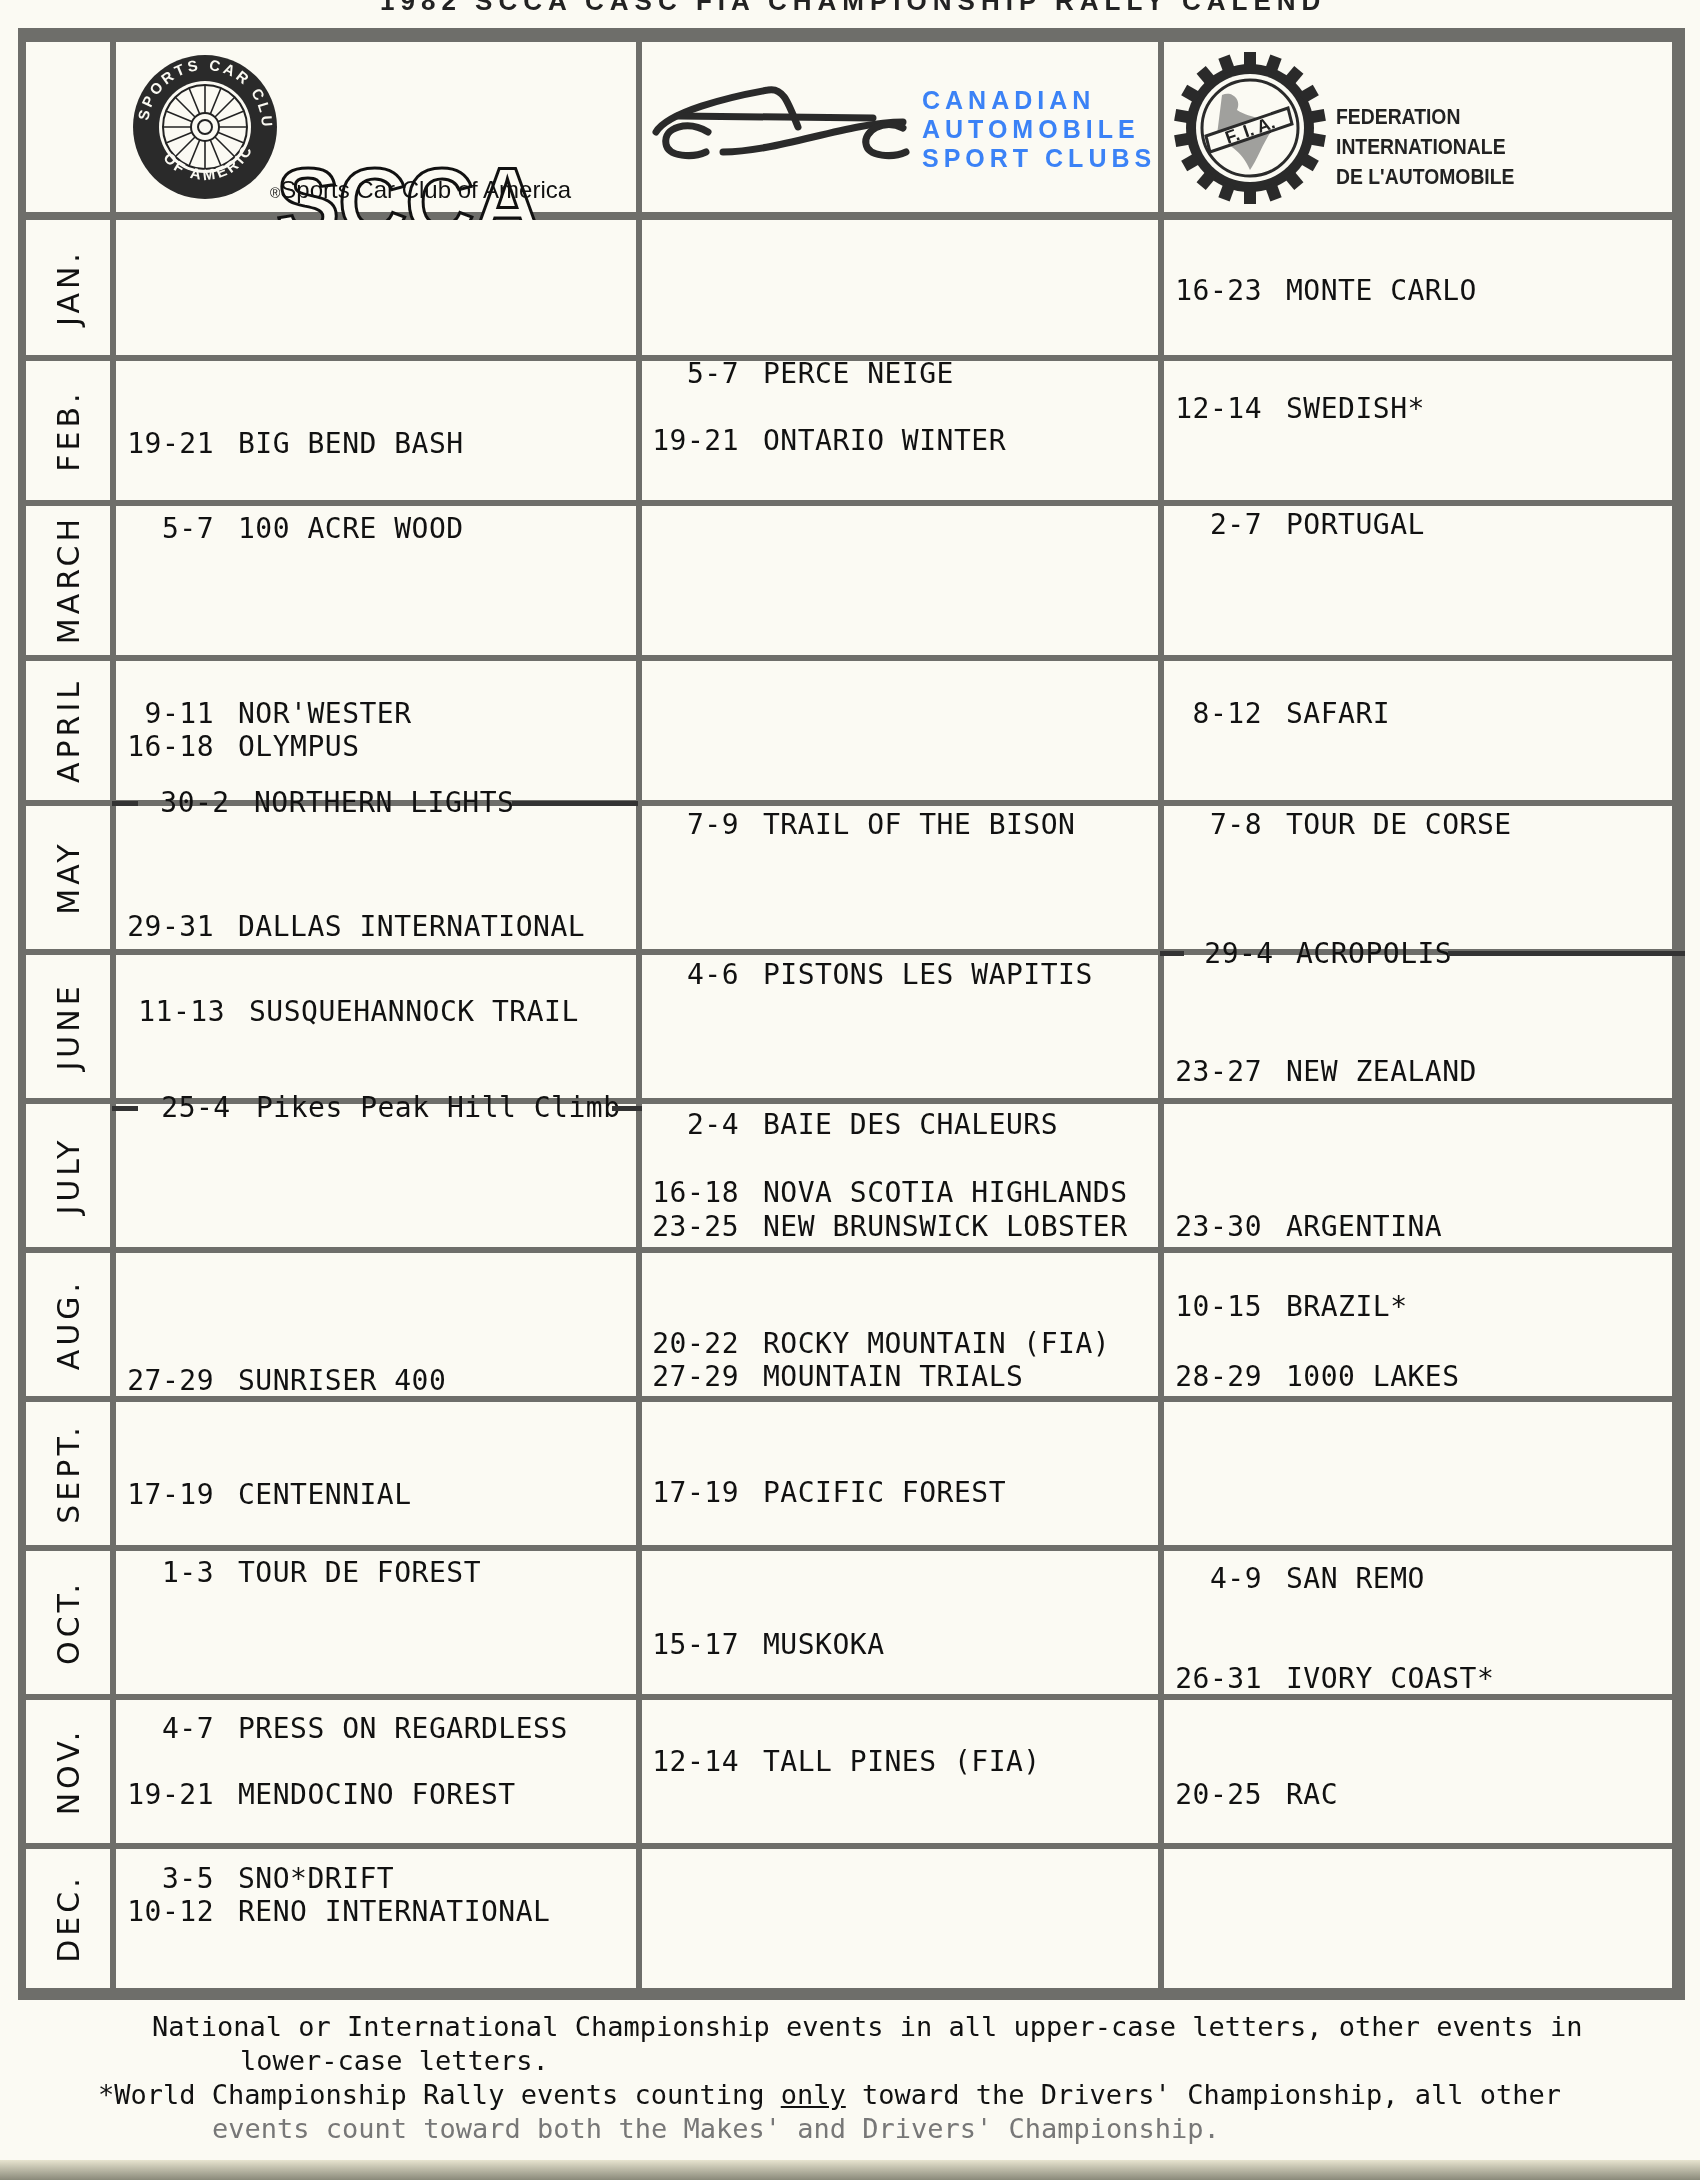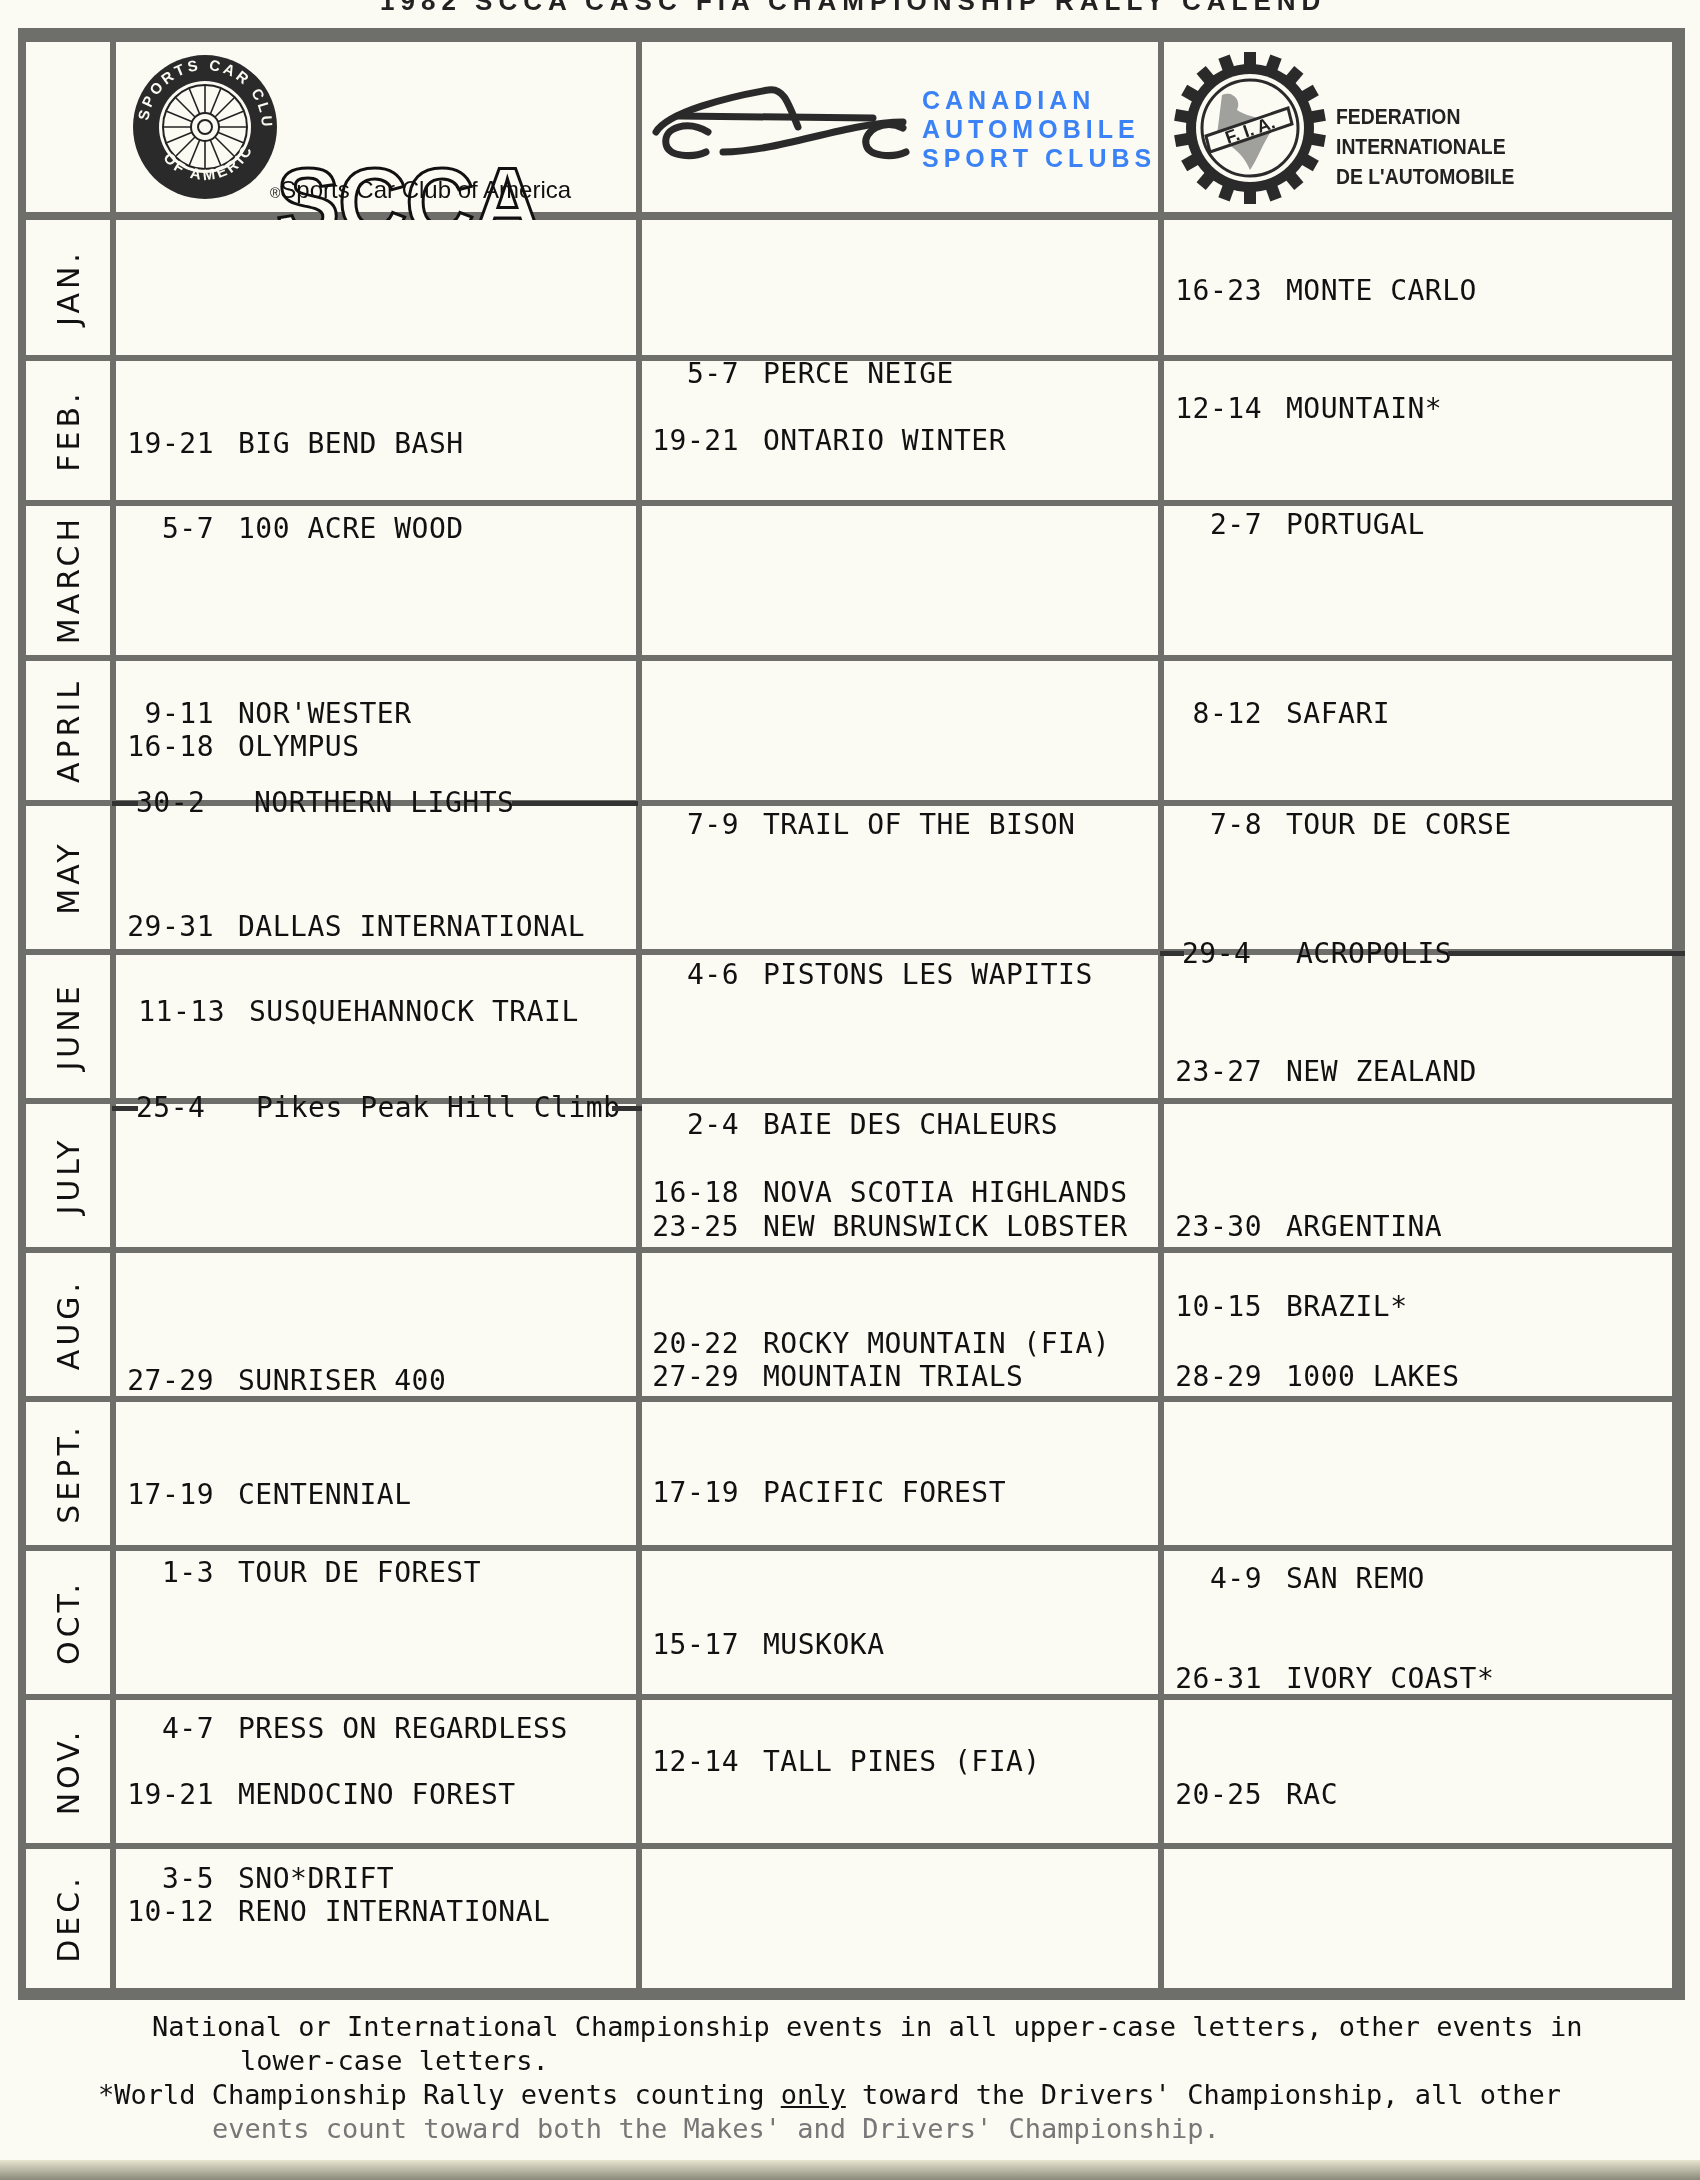--- a/index.html
+++ b/index.html
@@ -24,21 +24,21 @@
   .month-label {
     position: absolute; transform: rotate(-90deg); transform-origin: center center;
     font-family: "DejaVu Sans", sans-serif; font-size: 30px; letter-spacing: 4px;
     white-space: nowrap; text-align: center; color: #111;
   }
   .event {
     position: absolute; font-size: 28px; white-space: nowrap; color: #111;
     letter-spacing: 0.5px;
   }
   .event .d { display: inline-block; width: 118px; text-align: right; padding-right: 24px; box-sizing: border-box; }
-  .event .d.left { text-align: left; padding-right: 0; }
+  .event .d.left { text-align: center; padding-right: 0; }
   .event .n { display: inline-block; }
   .span-line {
     position: absolute; height: 5px; background: #333;
   }
   .footer {
     position: absolute; left: 130px; top: 2010px; width: 1560px;
     font-family: "DejaVu Sans Mono", monospace; font-size: 27px; line-height: 34px; color: #111;
   }
   .footer .indent { padding-left: 110px; }
   .footer .faint { color: #777; }
@@ -269,21 +269,21 @@
 <div class="event" style="left:645px; top:1108px;"><span class="d">2-4</span><span class="n">BAIE DES CHALEURS</span></div>
 <div class="event" style="left:645px; top:1176px;"><span class="d">16-18</span><span class="n">NOVA SCOTIA HIGHLANDS</span></div>
 <div class="event" style="left:645px; top:1210px;"><span class="d">23-25</span><span class="n">NEW BRUNSWICK LOBSTER</span></div>
 <div class="event" style="left:645px; top:1327px;"><span class="d">20-22</span><span class="n">ROCKY MOUNTAIN (FIA)</span></div>
 <div class="event" style="left:645px; top:1360px;"><span class="d">27-29</span><span class="n">MOUNTAIN TRIALS</span></div>
 <div class="event" style="left:645px; top:1476px;"><span class="d">17-19</span><span class="n">PACIFIC FOREST</span></div>
 <div class="event" style="left:645px; top:1628px;"><span class="d">15-17</span><span class="n">MUSKOKA</span></div>
 <div class="event" style="left:645px; top:1745px;"><span class="d">12-14</span><span class="n">TALL PINES (FIA)</span></div>
 
 <div class="event" style="left:1168px; top:274px;"><span class="d">16-23</span><span class="n">MONTE CARLO</span></div>
-<div class="event" style="left:1168px; top:392px;"><span class="d">12-14</span><span class="n">MOUNTAIN*</span></div>
+<div class="event" style="left:1168px; top:392px;"><span class="d">12-14</span><span class="n">SWEDISH*</span></div>
 <div class="event" style="left:1168px; top:508px;"><span class="d">2-7</span><span class="n">PORTUGAL</span></div>
 <div class="event" style="left:1168px; top:697px;"><span class="d">8-12</span><span class="n">SAFARI</span></div>
 <div class="event" style="left:1168px; top:808px;"><span class="d">7-8</span><span class="n">TOUR DE CORSE</span></div>
 
 <div class="span-line" style="left:1160px; top:951px; width:24px;"></div>
 <div class="event" style="left:1182px; top:937px;"><span class="d left" style="width:114px;">29-4</span><span class="n">ACROPOLIS</span></div>
 <div class="span-line" style="left:1448px; top:951px; width:237px;"></div>
 
 <div class="event" style="left:1168px; top:1055px;"><span class="d">23-27</span><span class="n">NEW ZEALAND</span></div>
 <div class="event" style="left:1168px; top:1210px;"><span class="d">23-30</span><span class="n">ARGENTINA</span></div>

